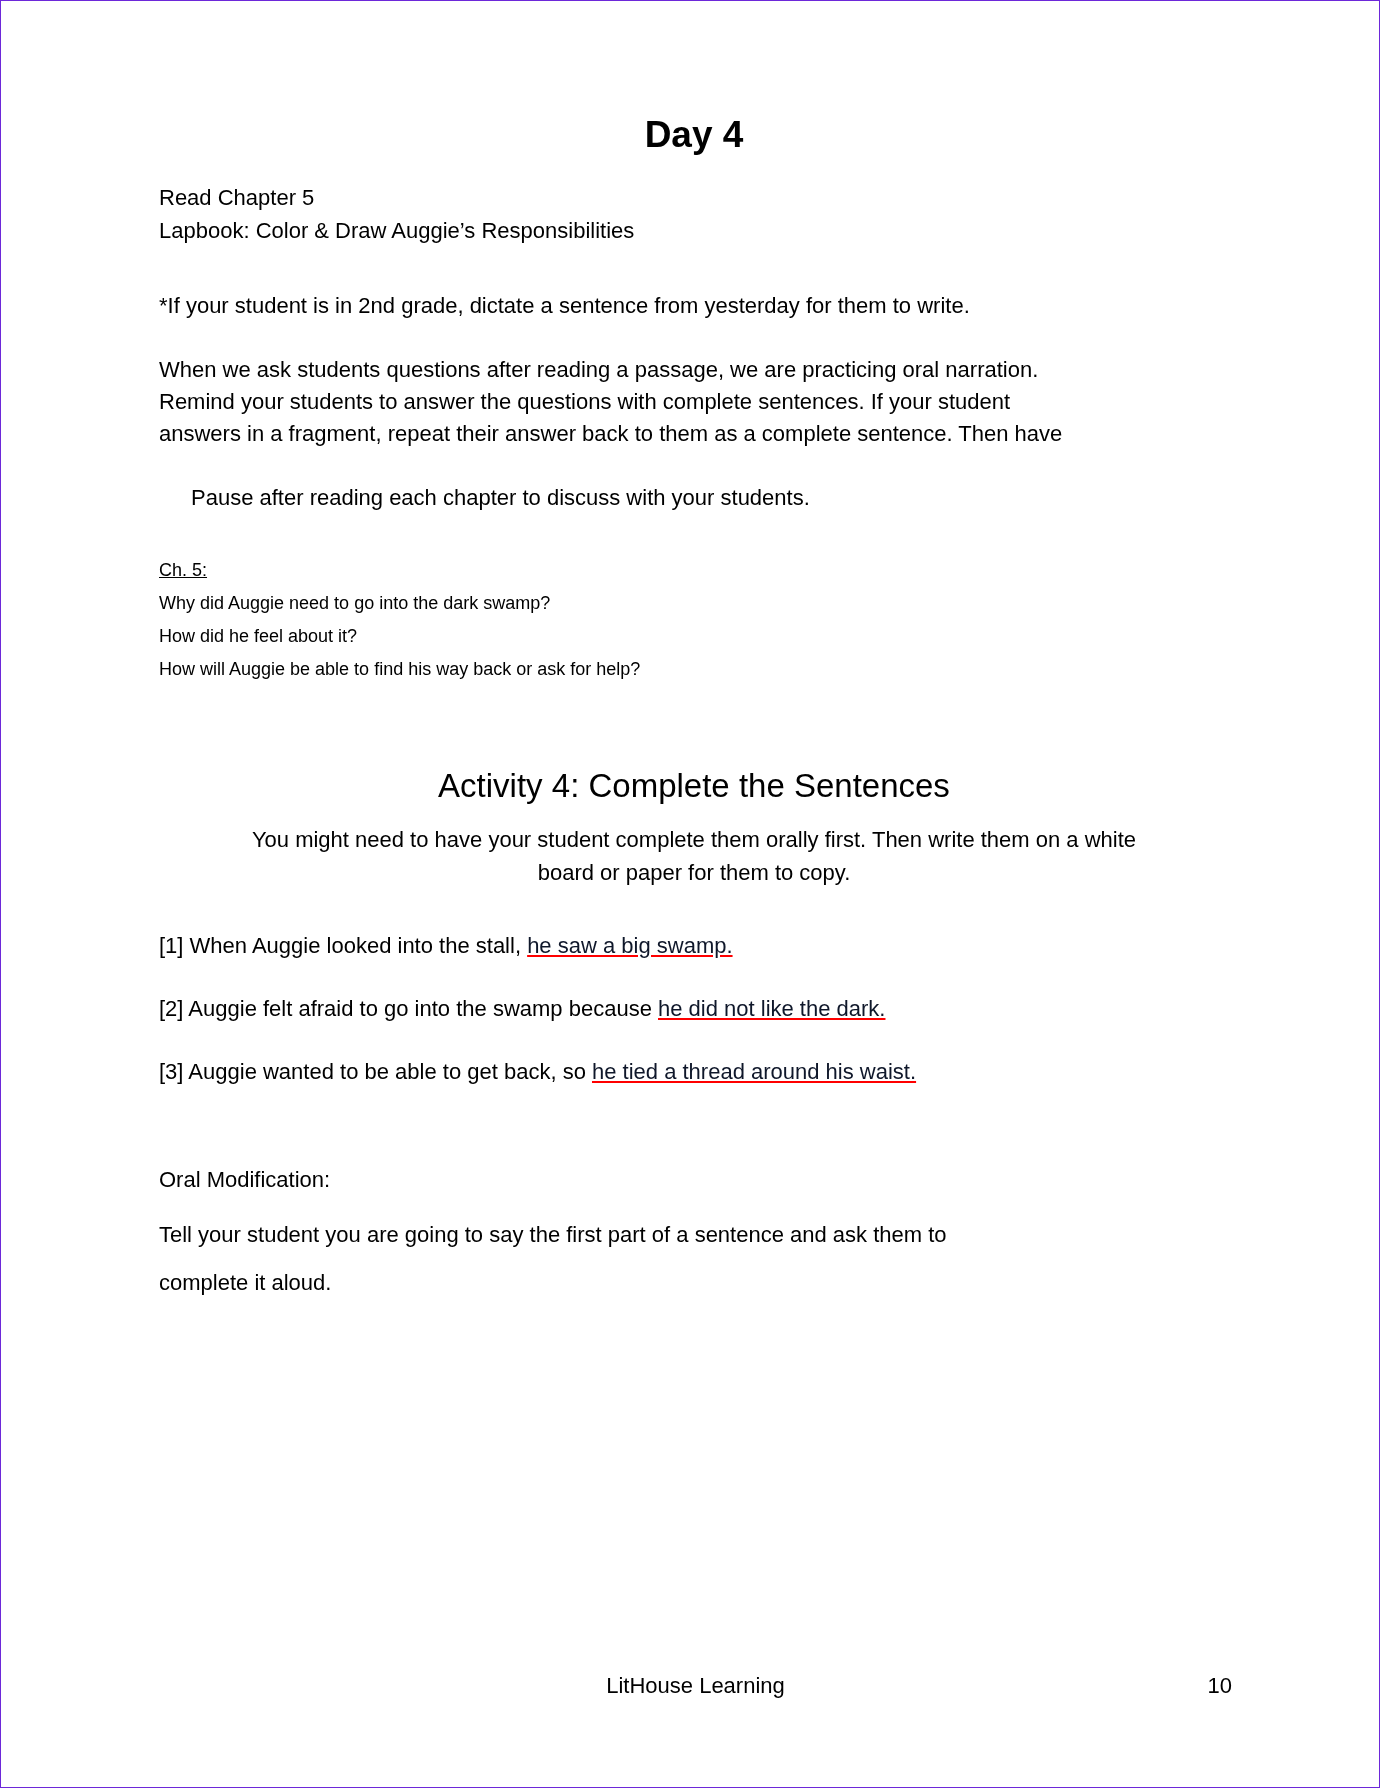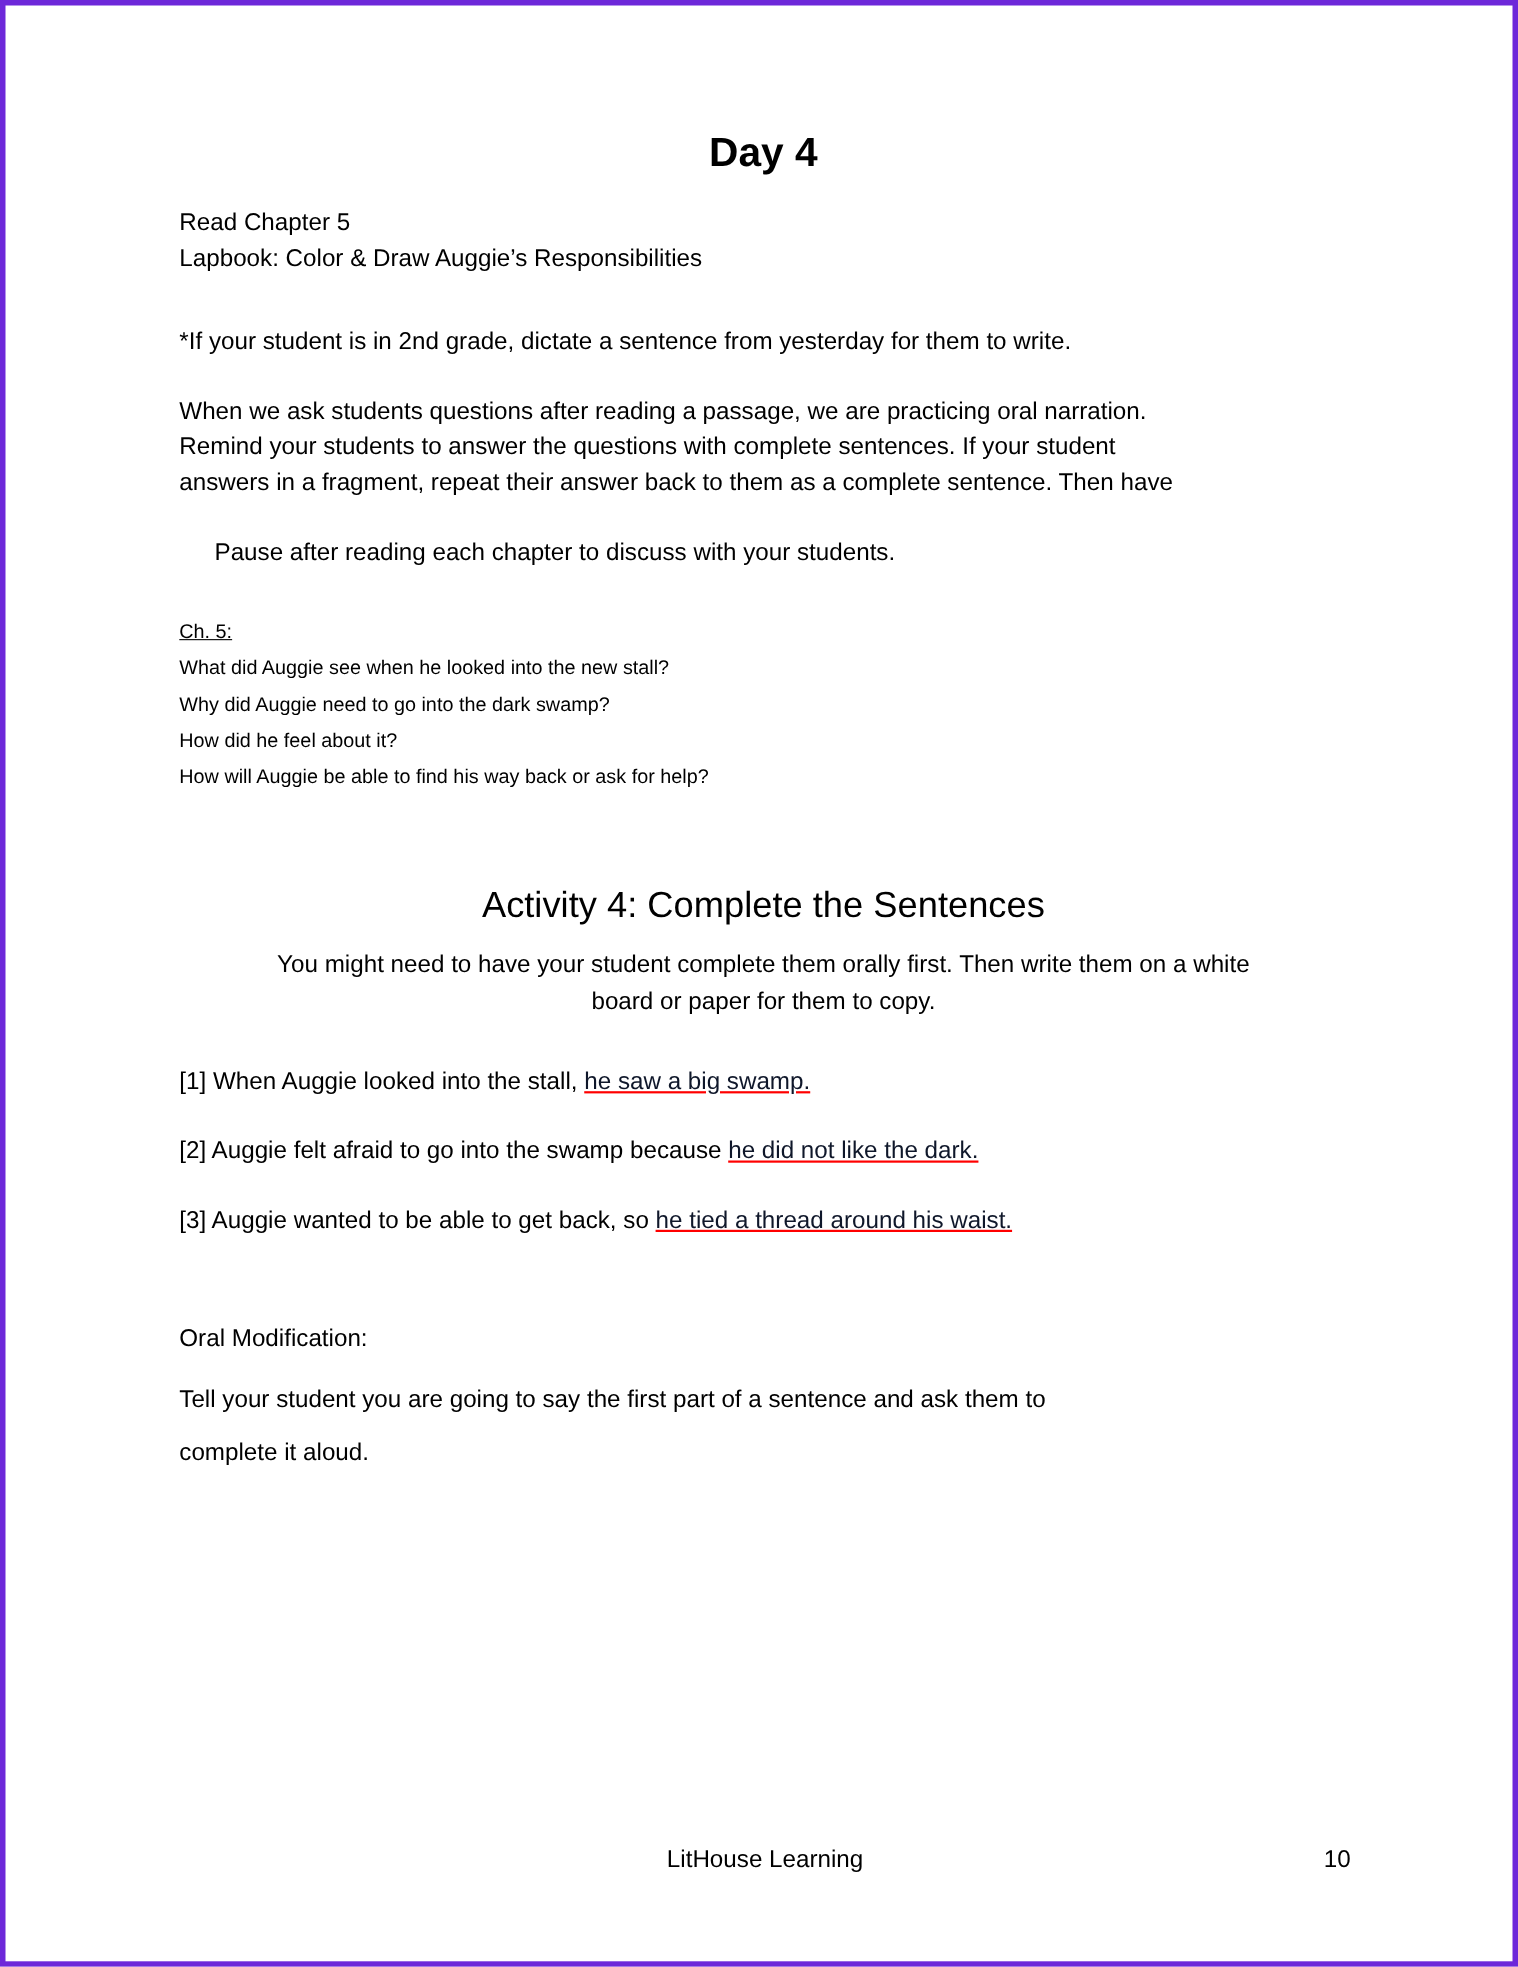--- a/index.html
+++ b/index.html
@@ -6,21 +6,21 @@
     margin: 0;
     padding: 0;
     background: #f2f2f2;
   }
   .page {
     position: relative;
     width: 1380px;
     height: 1788px;
     margin: 0 auto;
     background: #ffffff;
-    border: 5px solid #6d28d9;
+    border: 1px solid #6d28d9;
     box-sizing: border-box;
     font-family: "Liberation Sans", "DejaVu Sans", sans-serif;
     color: #000000;
     overflow: hidden;
   }
   .content {
     padding: 112px 150px 0 158px;
   }
   .doc-title {
     font-size: 37px;
@@ -139,21 +139,20 @@
     <div class="narration-para">
       <div class="body-line">When we ask students questions after reading a passage, we are practicing oral narration.</div>
       <div class="body-line">Remind your students to answer the questions with complete sentences. If your student</div>
       <div class="body-line">answers in a fragment, repeat their answer back to them as a complete sentence. Then have</div>
     </div>
 
     <div class="body-line pause-note">Pause after reading each chapter to discuss with your students.</div>
 
     <div class="chapter-block">
       <div class="chapter-line"><span class="chapter-heading">Ch. 5:</span></div>
-      <div class="chapter-line">What did Auggie see when he looked into the new stall?</div>
       <div class="chapter-line">Why did Auggie need to go into the dark swamp?</div>
       <div class="chapter-line">How did he feel about it?</div>
       <div class="chapter-line">How will Auggie be able to find his way back or ask for help?</div>
     </div>
 
     <div class="activity-heading">Activity 4: Complete the Sentences</div>
 
     <div class="activity-instructions">
       <div class="instruction-line">You might need to have your student complete them orally first. Then write them on a white</div>
       <div class="instruction-line">board or paper for them to copy.</div>

